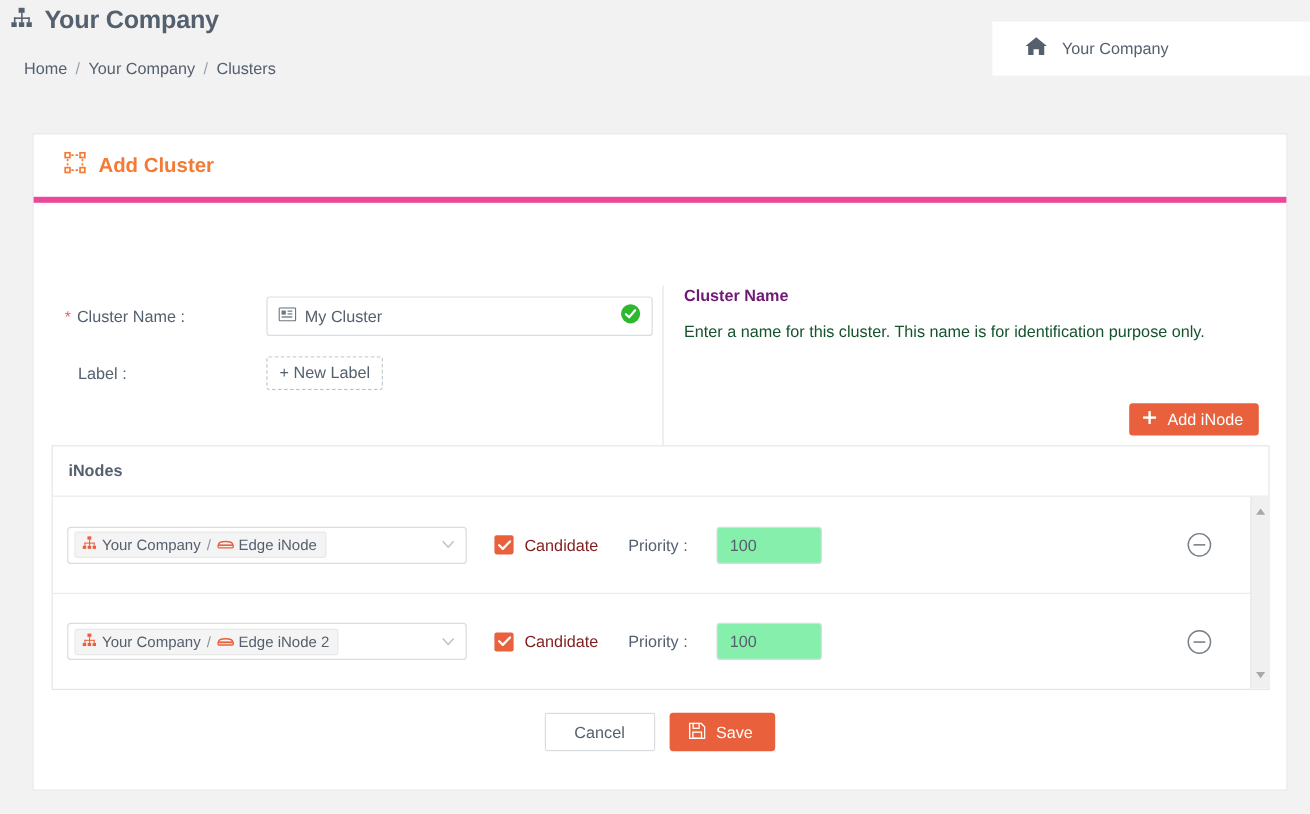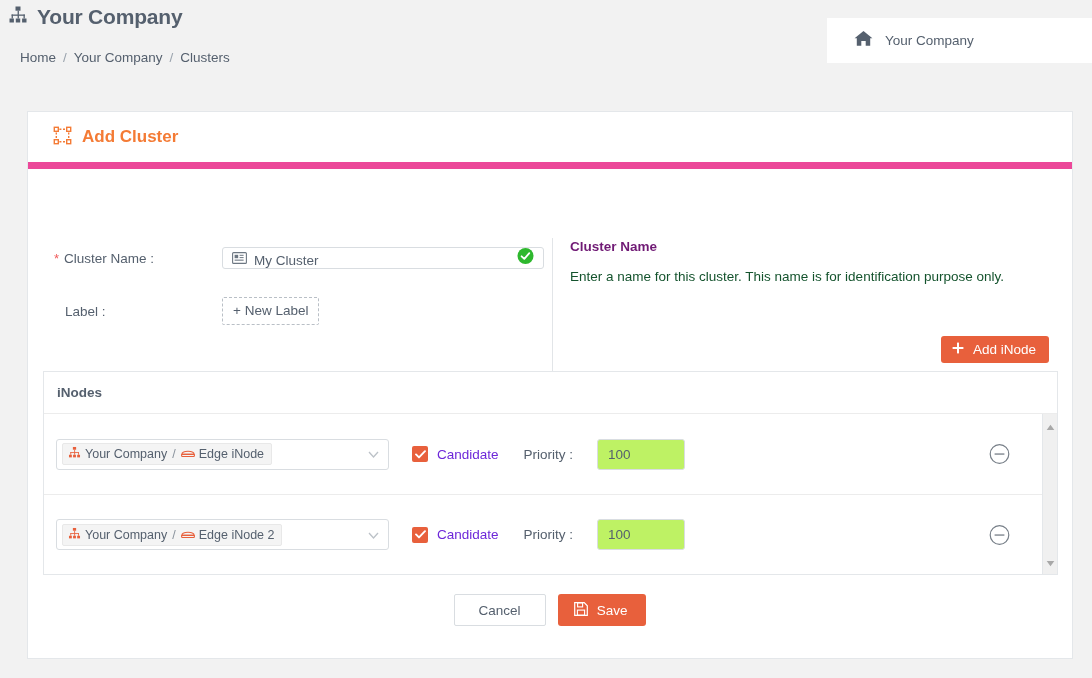--- a/index.html
+++ b/index.html
@@ -48,21 +48,21 @@
 
   
   .card {
     position: absolute; left: 27px; top: 111px;
     width: 1046px; height: 548px;
     background: #ffffff;
     border: 1px solid #e4e7ea;
   }
   .card-head {
     height: 57px;
-    border-bottom: 7px solid #ec4899;
+    border-bottom: 5px solid #ec4899;
     display: flex; align-items: center;
     padding-left: 25px; gap: 10px;
   }
   .card-title {
     color: #f47b35; font-size: 17px; font-weight: bold;
   }
 
   .form-area { position: relative; height: 220px; }
 
   .field-row {
@@ -71,24 +71,24 @@
   .row-name { left: 26px; top: 78px; }
   .row-label { left: 26px; top: 128px; }
 
   .field-label {
     width: 168px; font-size: 13.5px; color: #55606e;
     display: flex; align-items: baseline;
   }
   .req-star { color: #f05b5b; margin-right: 5px; font-size: 13px; }
 
   .text-input {
-    width: 322px; height: 22px;
+    width: 322px; height: 33px;
     border: 1px solid #d9dde1; border-radius: 3px;
     background: #fff;
-    display: flex; align-items: flex-end;
+    display: flex; align-items: center;
     padding: 0 8px 0 9px;
     position: relative;
   }
   .text-input .val {
     font-size: 13.5px; color: #55606e; margin-left: 7px;
   }
   .ok-badge {
     position: absolute; right: 9px; top: 50%;
     transform: translateY(-50%);
   }
@@ -176,31 +176,31 @@
   .candidate-wrap {
     display: flex; align-items: center; gap: 9px;
     margin-left: 23px;
   }
   .cb {
     width: 16px; height: 16px; border-radius: 2px;
     background: #e8603c;
     display: flex; align-items: center; justify-content: center;
     cursor: pointer;
   }
-  .candidate-lbl { font-size: 13.5px; color: #6d28d9; }
+  .candidate-lbl { font-size: 13.5px; color: #7f1d1d; }
 
   .priority-wrap {
     display: flex; align-items: center; gap: 24px;
     margin-left: 25px;
   }
   .priority-lbl { font-size: 13.5px; color: #55606e; }
   .priority-input {
     width: 88px; height: 31px;
     border: 1px solid #d9dde1; border-radius: 3px;
-    background: #bef264; color: #55606e;
+    background: #86efac; color: #55606e;
     font-size: 13.5px; font-family: "Liberation Sans", sans-serif;
     padding: 0 10px;
   }
 
   .remove-btn {
     position: absolute; right: 47px; top: 50%;
     transform: translateY(-50%);
     cursor: pointer; line-height: 0;
   }
 

